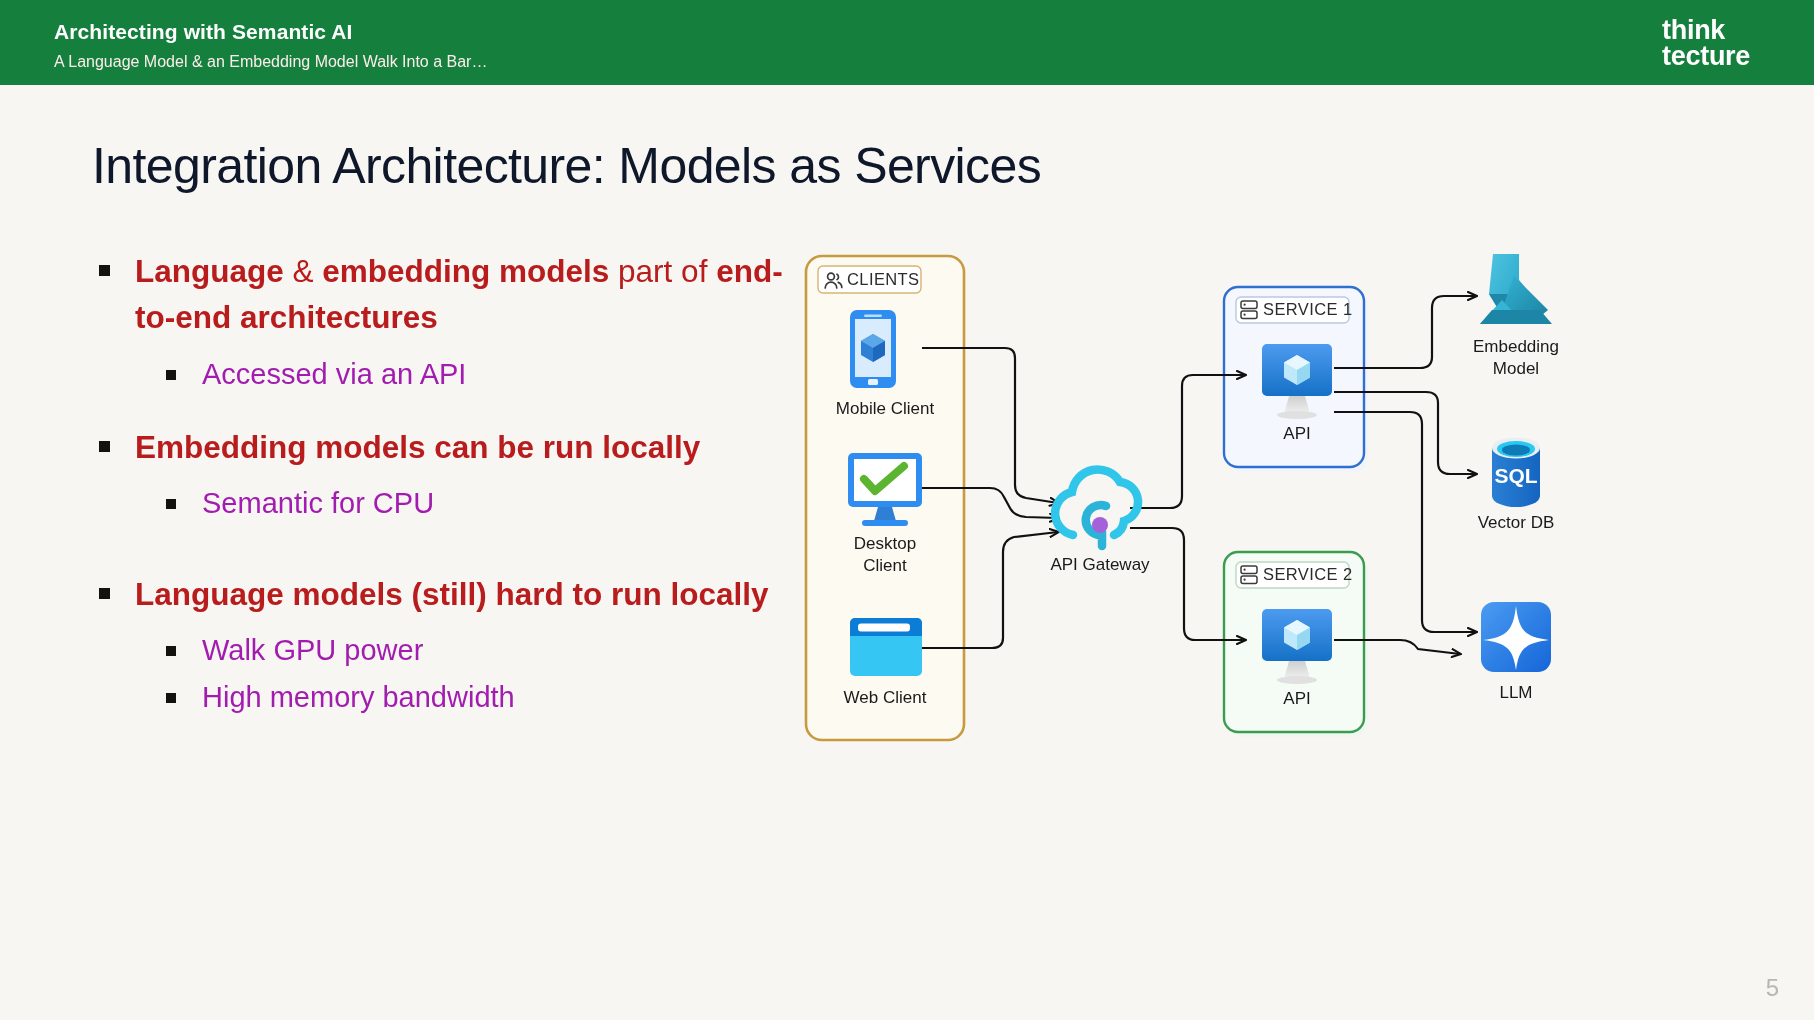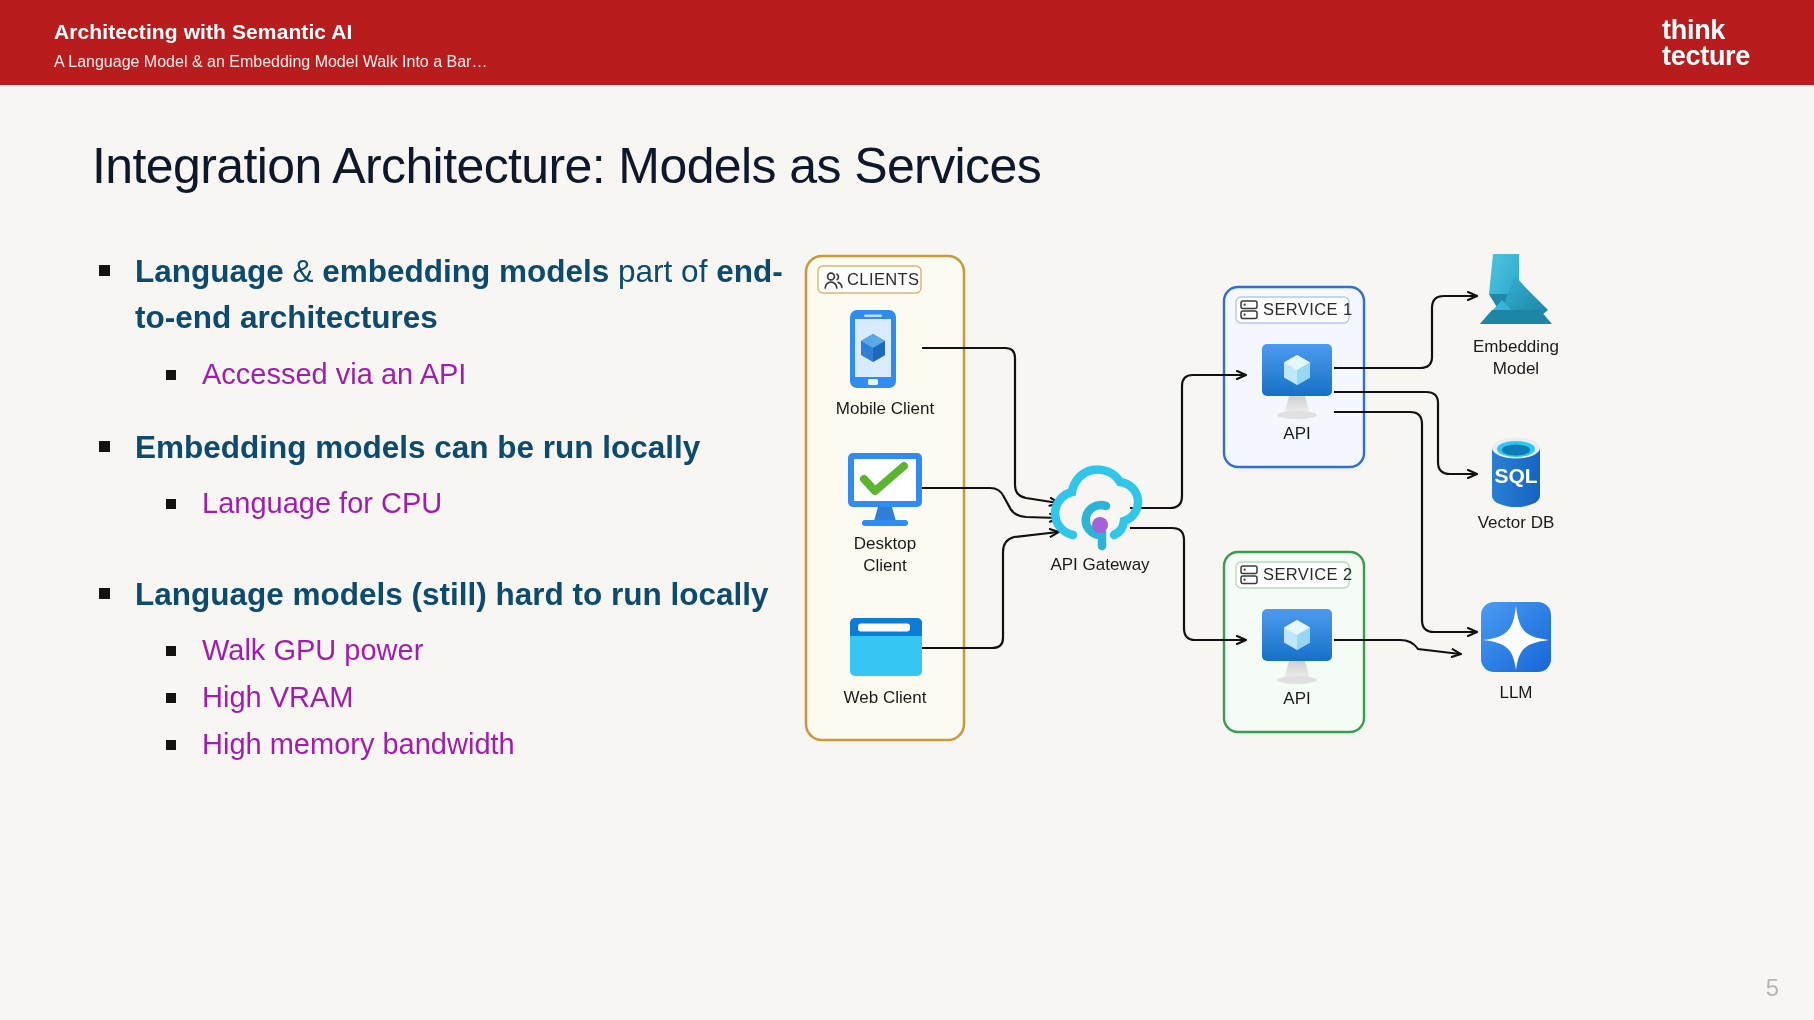--- a/index.html
+++ b/index.html
@@ -14,21 +14,21 @@
     overflow: hidden;
     position: relative;
   }
 
   
   .header {
     position: absolute;
     left: 0; top: 0;
     width: 1814px;
     height: 85px;
-    background: #b91c1c;
+    background: #15803d;
     box-sizing: border-box;
   }
   .header-title {
     position: absolute;
     left: 54px; top: 20px;
     font-size: 21px;
     font-weight: bold;
     color: #ffffff;
     letter-spacing: 0.1px;
     white-space: nowrap;
@@ -69,21 +69,21 @@
     position: absolute;
     left: 95px; top: 248px;
     width: 700px;
   }
   .b1 {
     position: relative;
     margin-bottom: 10px;
     padding-left: 40px;
     font-size: 31.5px;
     line-height: 1.47;
-    color: #0c4a6e;
+    color: #b91c1c;
     font-weight: bold;
   }
   .b1 .reg { font-weight: 400; }
   .b1::before {
     content: "";
     position: absolute;
     left: 4px; top: 17px;
     width: 11px; height: 11px;
     background: #14120f;
   }
@@ -154,29 +154,28 @@
     <div class="b1">
       <span>Language</span><span class="reg"> &amp; </span><span>embedding models</span><span class="reg"> part of </span><span>end-to-end architectures</span>
     </div>
     <div class="b2">Accessed via an API</div>
   </div>
 
   <div class="group g2">
     <div class="b1">
       <span>Embedding models can be run locally</span>
     </div>
-    <div class="b2">Language for CPU</div>
+    <div class="b2">Semantic for CPU</div>
   </div>
 
   <div class="group">
     <div class="b1">
       <span>Language models (still) hard to run locally</span>
     </div>
     <div class="b2">Walk GPU power</div>
-    <div class="b2">High VRAM</div>
     <div class="b2">High memory bandwidth</div>
   </div>
 
 </div>
 
 <div class="diagram">
 <svg width="1000" height="560" viewBox="0 0 1000 560" xmlns="http://www.w3.org/2000/svg">
   <defs>
     <linearGradient id="gradMonitor" x1="0" y1="0" x2="0" y2="1">
       <stop offset="0%" stop-color="#4d9bf0"></stop>

